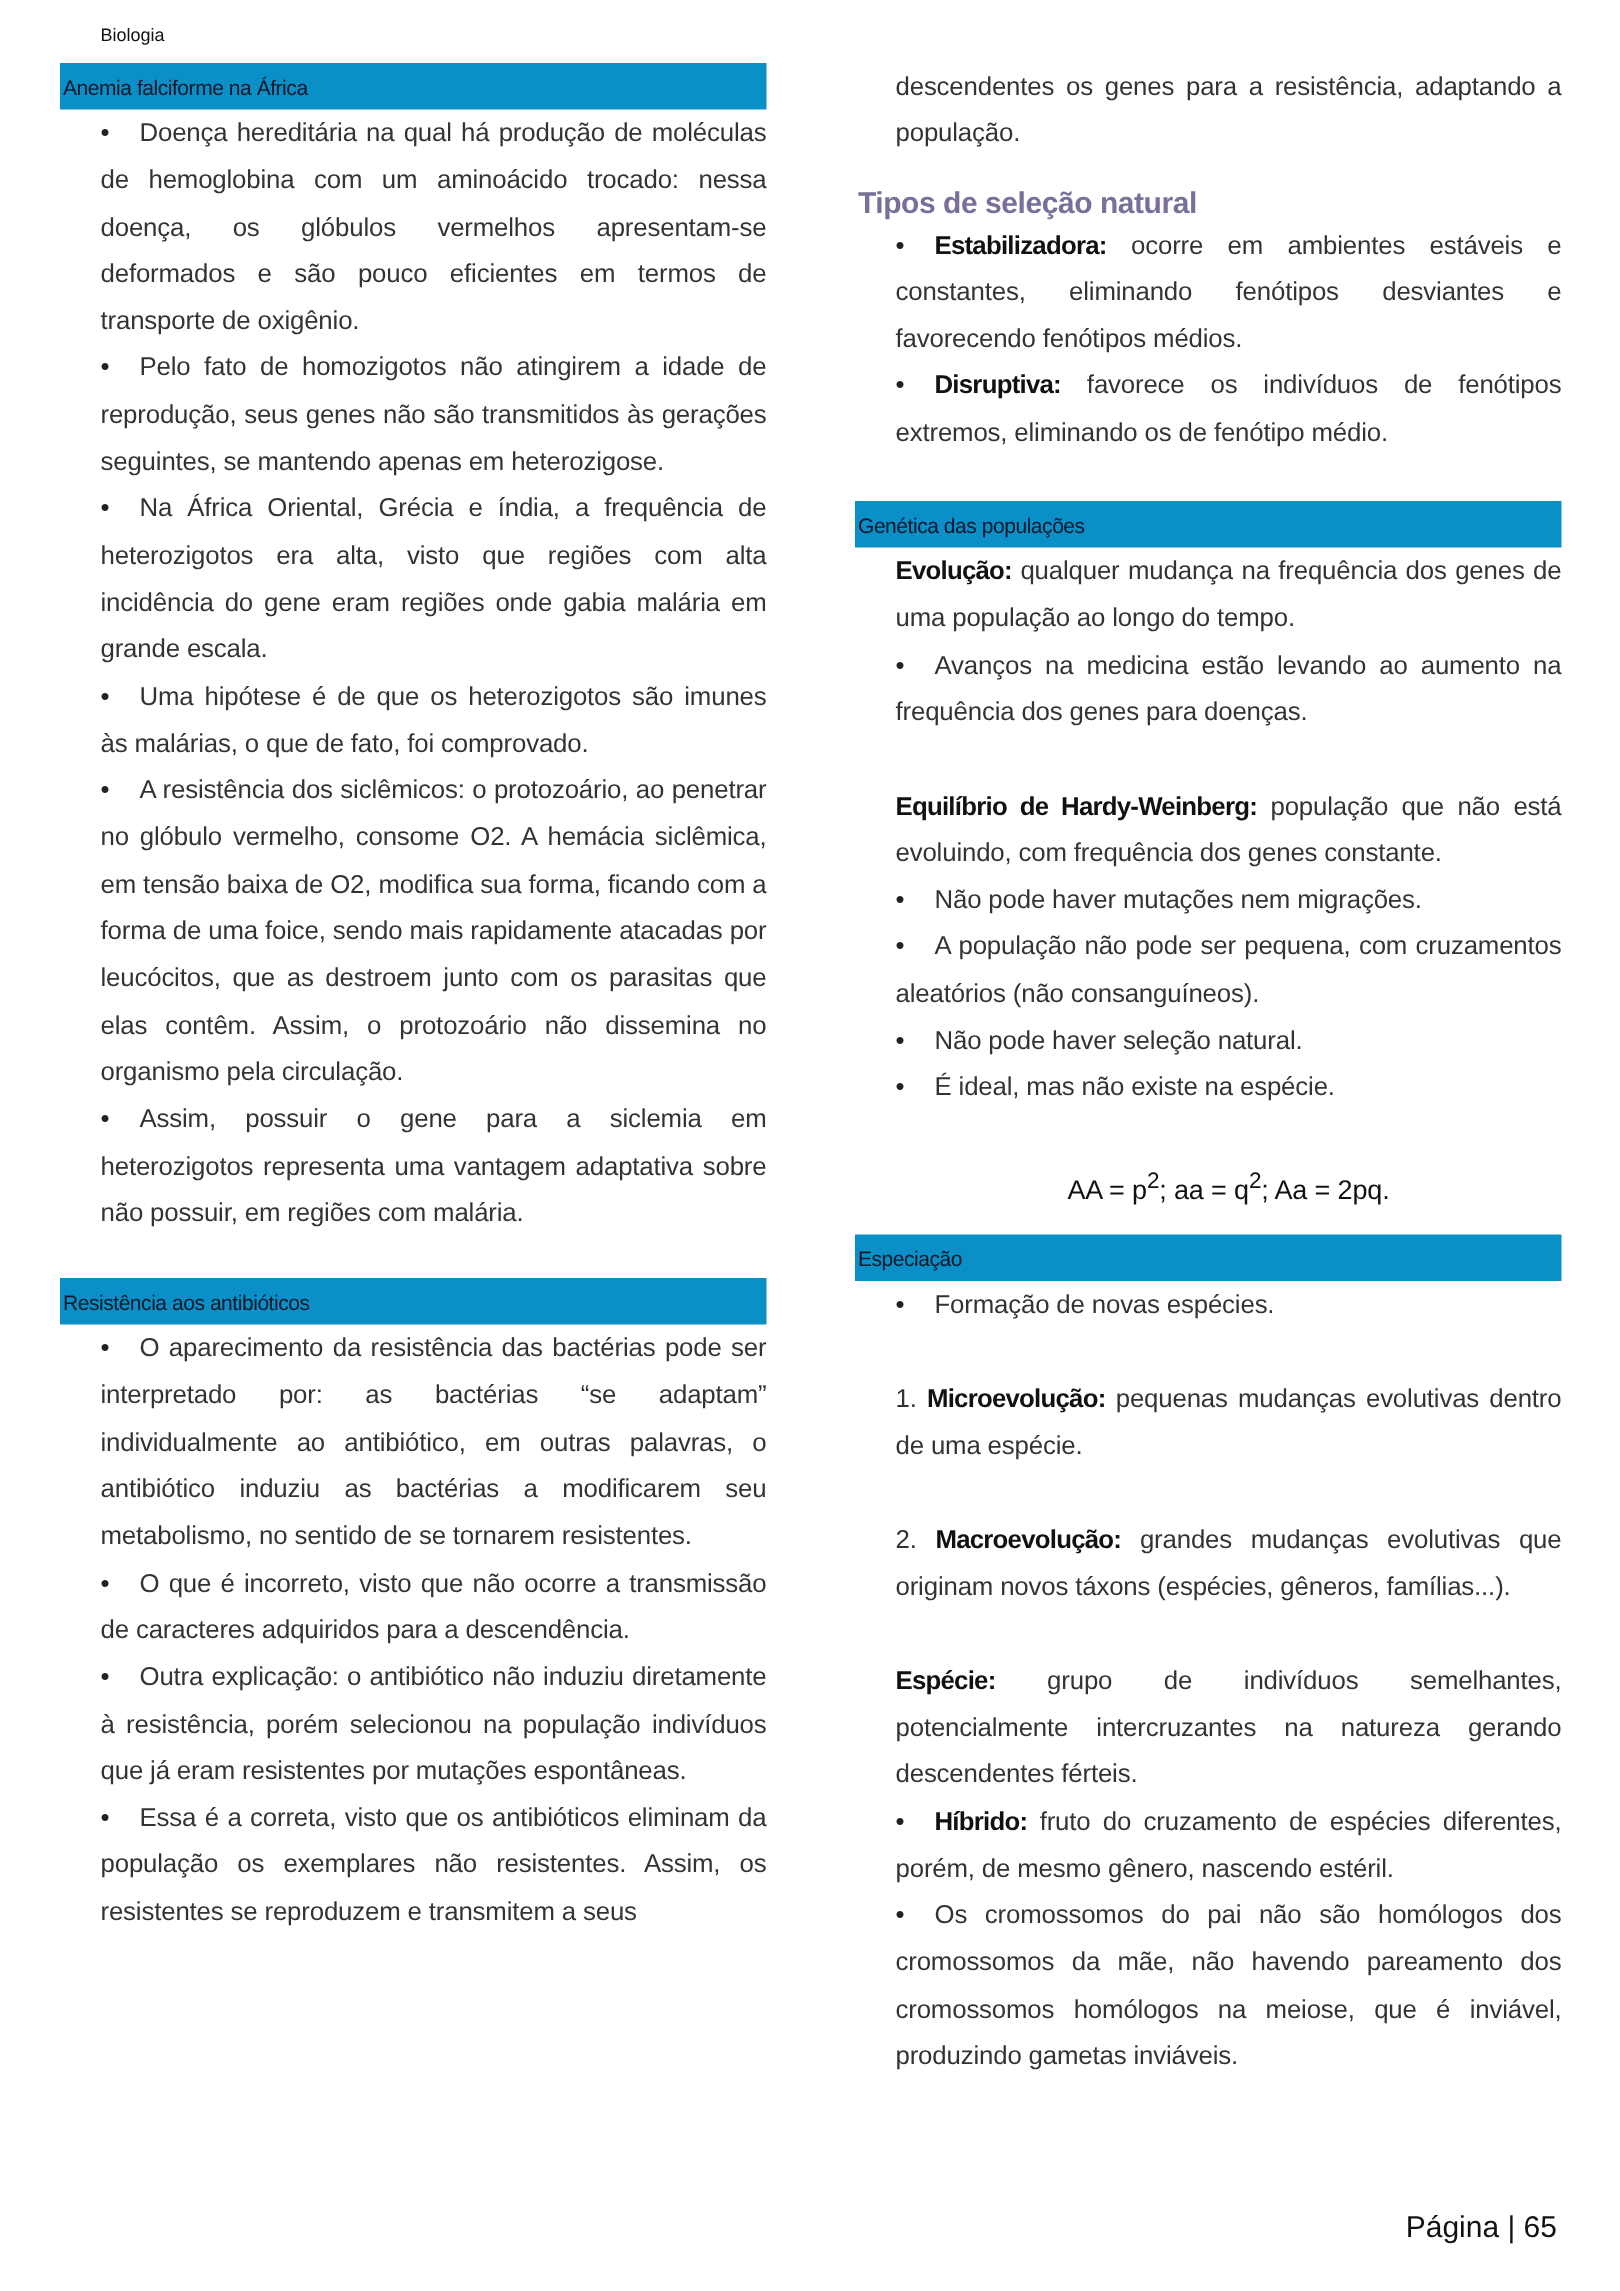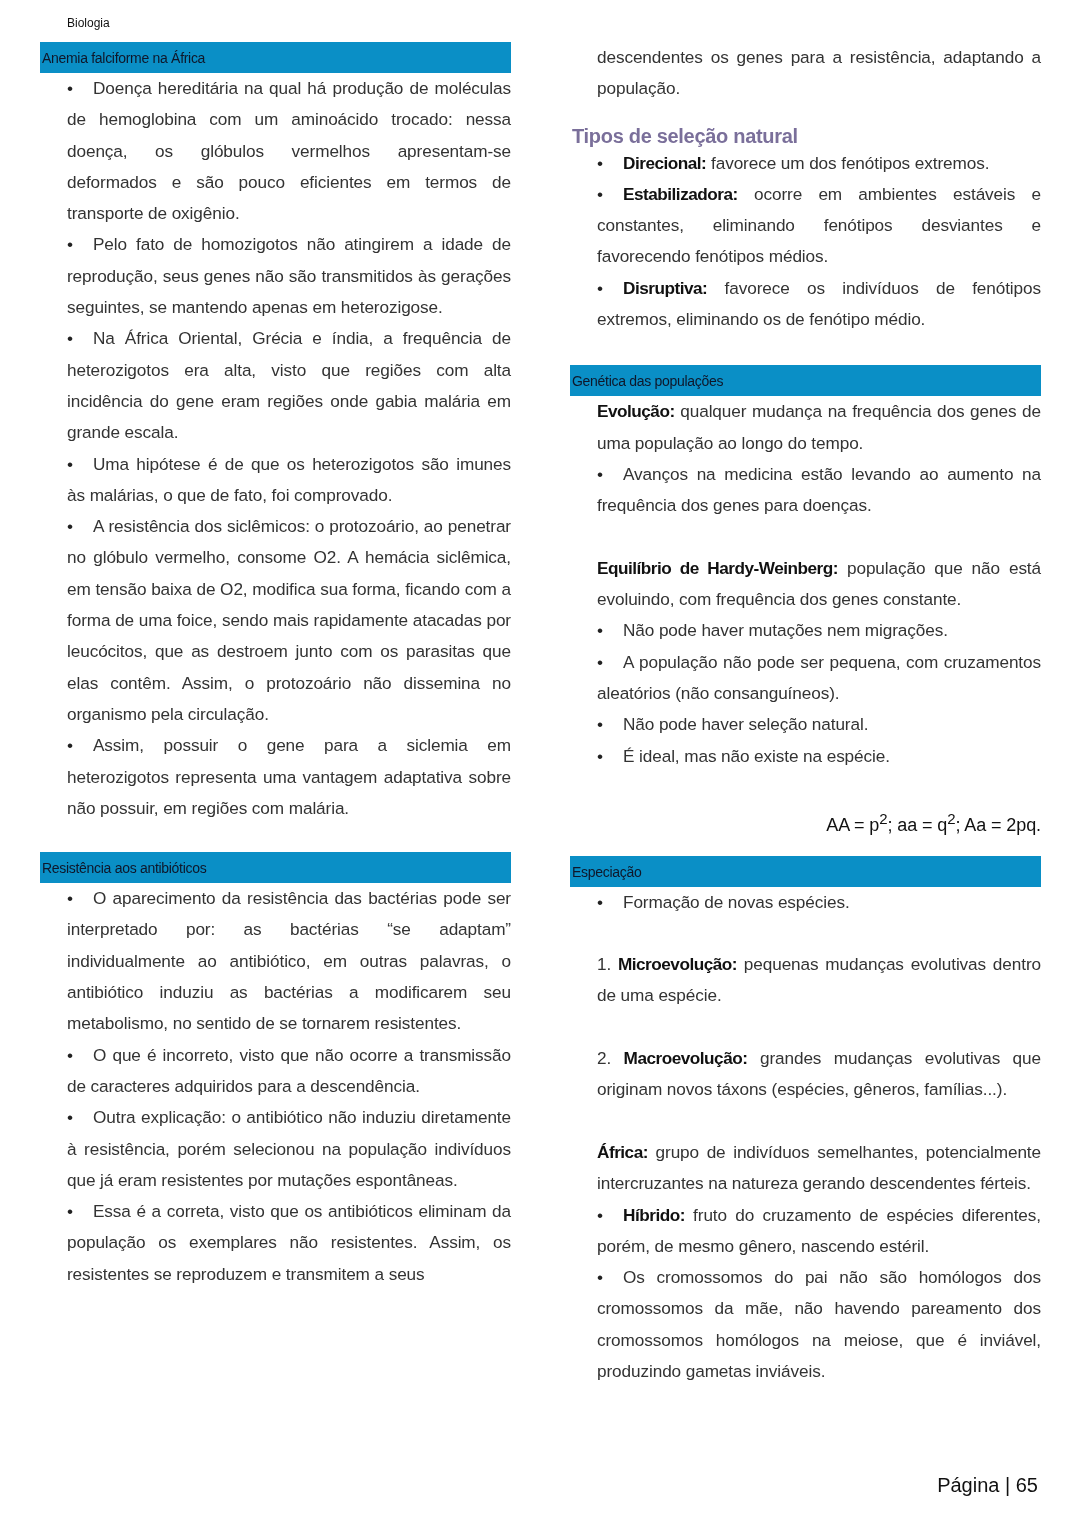--- a/index.html
+++ b/index.html
@@ -9,21 +9,21 @@
   .col { position:absolute; top:0; }
   .col-left { left:40px; width:471px; }
   .col-right { left:570px; width:471px; }
   .band { background:#0a8fc6; color:#0f172a; font-size:14px; height:31px; line-height:33px; padding-left:2px; letter-spacing:-0.3px; }
   .body-text { padding-left:27px; font-size:17.2px; line-height:31.3px; text-align:justify; color:#333; letter-spacing:-0.1px; }
   .p { margin:0; }
   .bullet::before { content:"•"; display:inline-block; width:26px; color:#222; }
   .b { font-weight:bold; color:#111; letter-spacing:-0.5px; }
   .gap { height:31.3px; }
   .heading-purple { font-size:20px; color:#7a6f9a; margin:0; padding-left:2px; letter-spacing:-0.3px; }
-  .formula { text-align:right; font-size:18px; color:#111; margin:0; }
+  .formula { text-align:center; font-size:18px; color:#111; margin:0; }
   .page-footer { position:absolute; right:42px; top:1474px; font-size:20px; color:#111; }
 </style>
 </head>
 <body>
 
 <div class="doc-title">Biologia</div>
 
 <div class="col col-left">
   <div style="height:42px"></div>
   <div class="band">Anemia falciforme na África</div>
@@ -46,21 +46,20 @@
 </div>
 
 <div class="col col-right">
   <div style="height:42px"></div>
   <div class="body-text">
     <p class="p">descendentes os genes para a resistência, adaptando a população.</p>
   </div>
   <div style="height:20px"></div>
   <h2 class="heading-purple">Tipos de seleção natural</h2>
   <div class="body-text">
-    <p class="p bullet"><span class="b">Direcional:</span><span> favorece um dos fenótipos extremos.</span></p>
     <p class="p bullet"><span class="b">Estabilizadora:</span><span> ocorre em ambientes estáveis e constantes, eliminando fenótipos desviantes e favorecendo fenótipos médios.</span></p>
     <p class="p bullet"><span class="b">Disruptiva:</span><span> favorece os indivíduos de fenótipos extremos, eliminando os de fenótipo médio.</span></p>
   </div>
   <div style="height:30px"></div>
   <div class="band">Genética das populações</div>
   <div class="body-text">
     <p class="p"><span class="b">Evolução:</span><span> qualquer mudança na frequência dos genes de uma população ao longo do tempo.</span></p>
     <p class="p bullet">Avanços na medicina estão levando ao aumento na frequência dos genes para doenças.</p>
     <div class="gap"></div>
     <p class="p"><span class="b">Equilíbrio de Hardy-Weinberg:</span><span> população que não está evoluindo, com frequência dos genes constante.</span></p>
@@ -73,19 +72,19 @@
   </div>
   <div style="height:14px"></div>
   <div class="band">Especiação</div>
   <div class="body-text">
     <p class="p bullet">Formação de novas espécies.</p>
     <div class="gap"></div>
     <p class="p"><span>1.</span> <span class="b">Microevolução:</span><span> pequenas mudanças evolutivas dentro de uma espécie.</span></p>
     <div class="gap"></div>
     <p class="p"><span>2.</span> <span class="b">Macroevolução:</span><span> grandes mudanças evolutivas que originam novos táxons (espécies, gêneros, famílias...).</span></p>
     <div class="gap"></div>
-    <p class="p"><span class="b">África:</span><span> grupo de indivíduos semelhantes, potencialmente intercruzantes na natureza gerando descendentes férteis.</span></p>
+    <p class="p"><span class="b">Espécie:</span><span> grupo de indivíduos semelhantes, potencialmente intercruzantes na natureza gerando descendentes férteis.</span></p>
     <p class="p bullet"><span class="b">Híbrido:</span><span> fruto do cruzamento de espécies diferentes, porém, de mesmo gênero, nascendo estéril.</span></p>
     <p class="p bullet">Os cromossomos do pai não são homólogos dos cromossomos da mãe, não havendo pareamento dos cromossomos homólogos na meiose, que é inviável, produzindo gametas inviáveis.</p>
   </div>
 </div>
 
 <div class="page-footer">Página | 65</div>
 
 </body></html>

